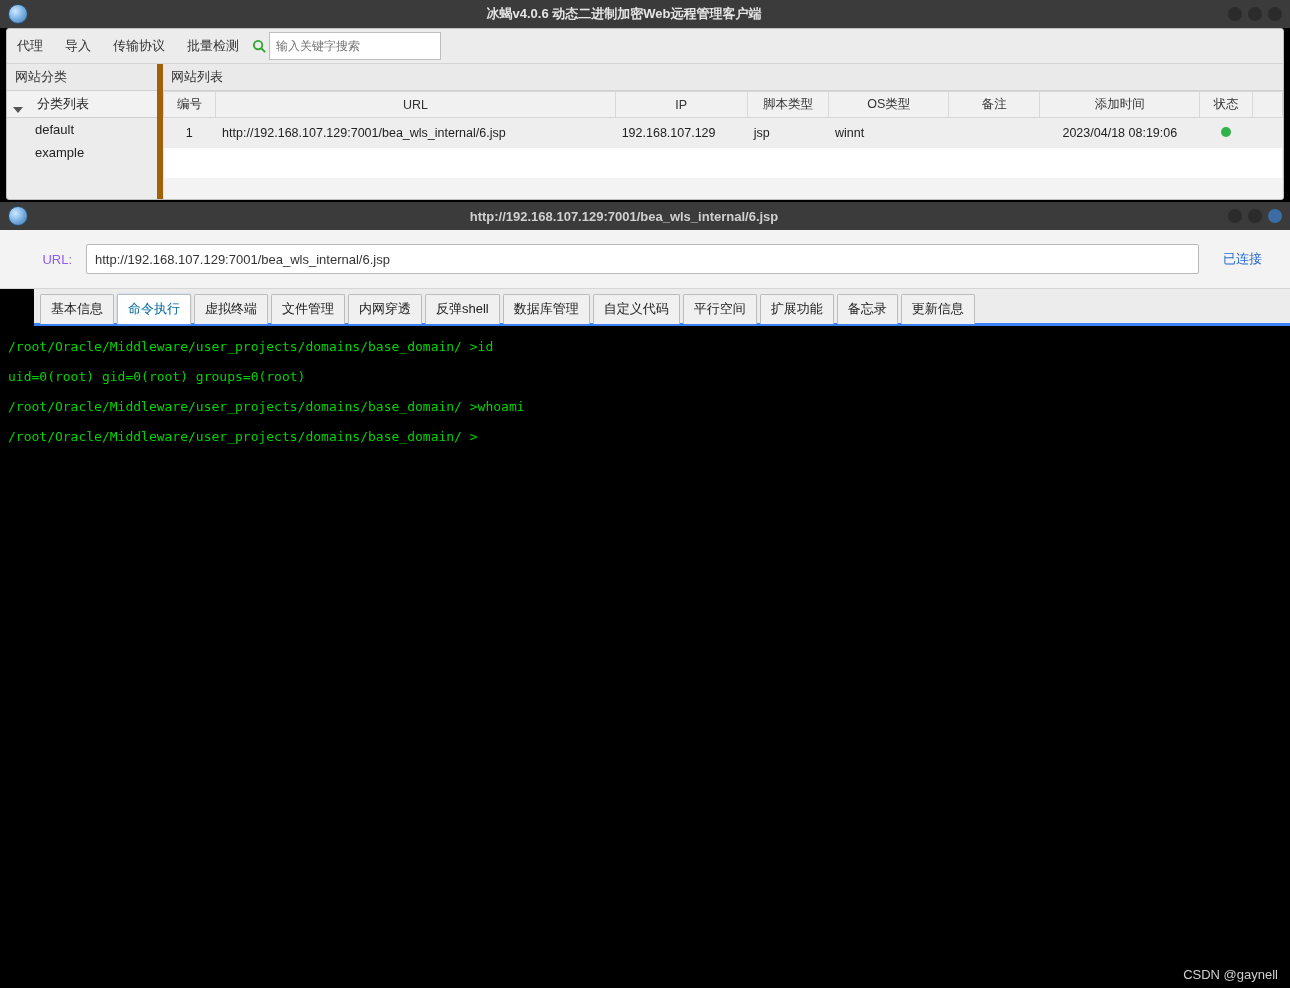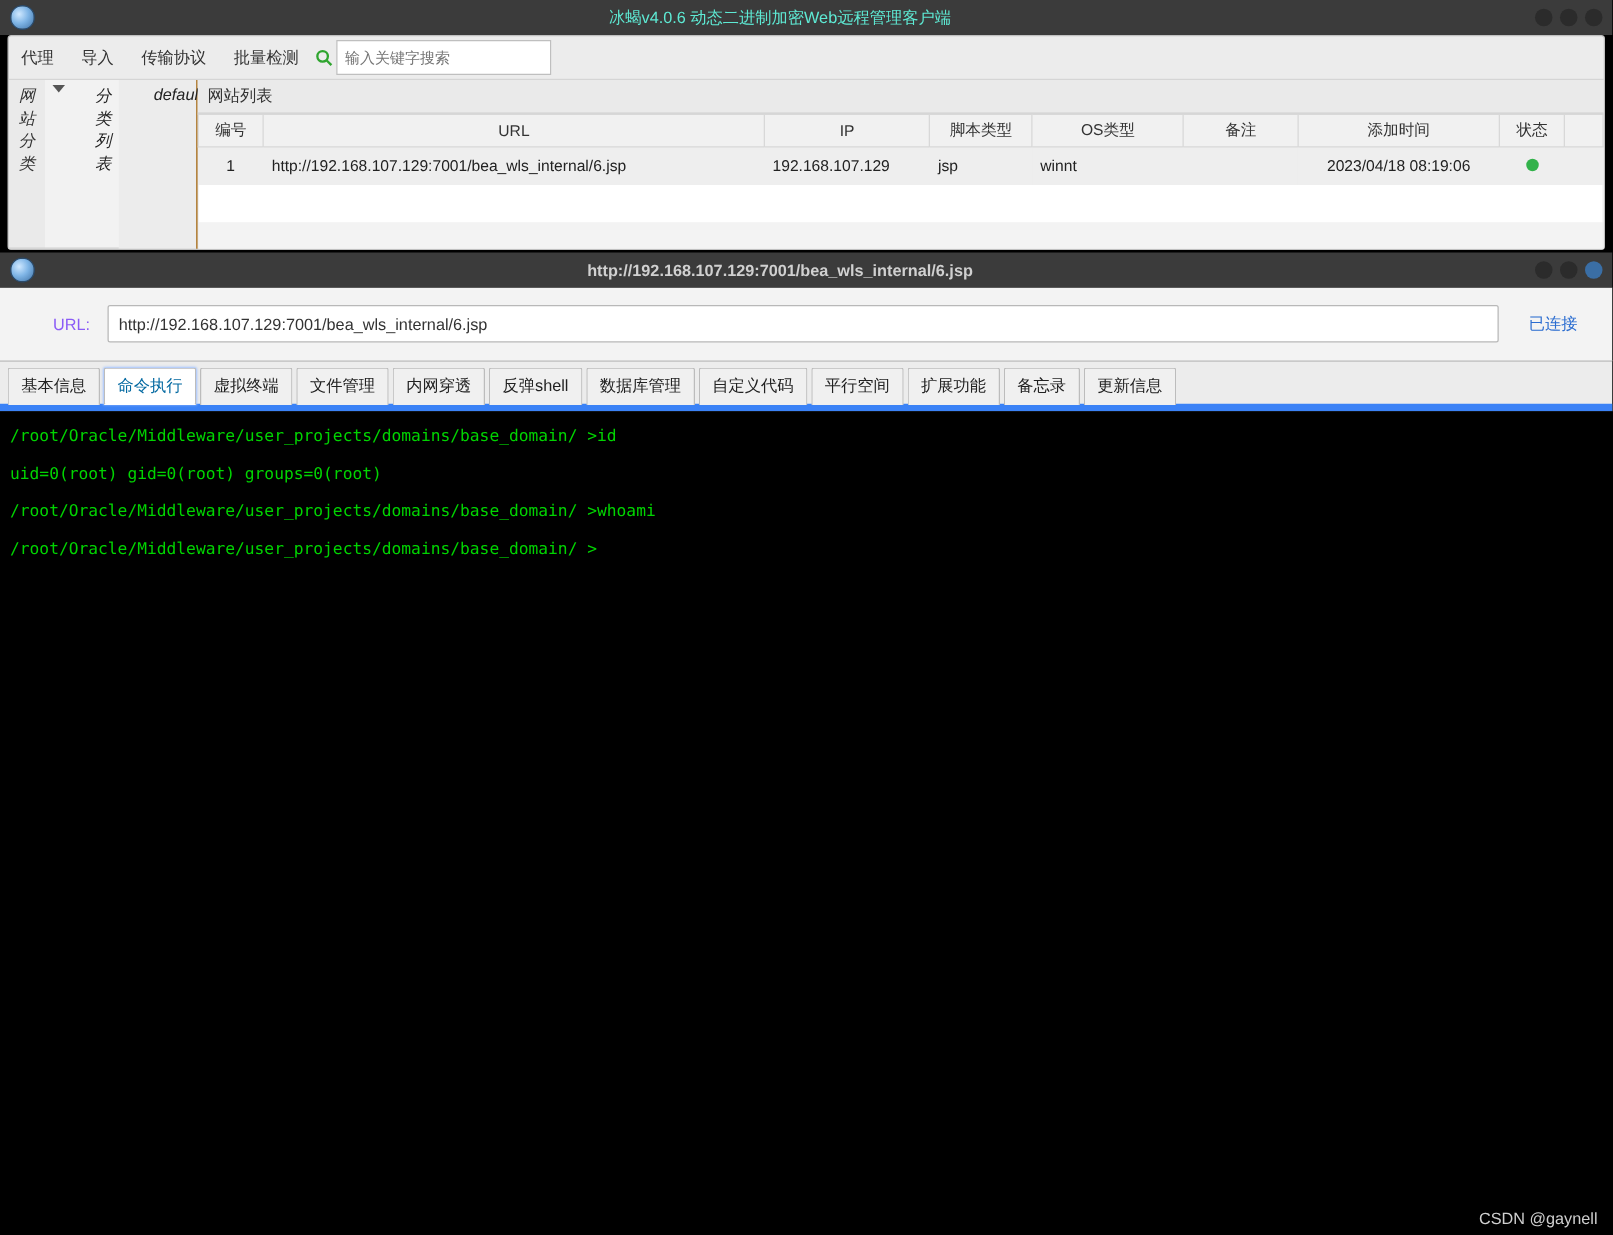--- a/index.html
+++ b/index.html
@@ -1,32 +1,32 @@
 <!DOCTYPE html>
 <html><head>
 <meta charset="utf-8">
 <style>
   html,body{margin:0;padding:0;width:1290px;height:988px;background:#000;font-family:"Microsoft YaHei",Arial,sans-serif;font-size:13px;color:#222;overflow:hidden;}
   
   .titlebar{height:28px;background:#3b3b3b;display:flex;align-items:center;position:relative;}
-  .titlebar .title{flex:1;text-align:center;color:#5eead4;font-size:13px;font-weight:normal;}
+  .titlebar .title{flex:1;text-align:center;color:#e5e5e5;font-size:13px;font-weight:bold;}
   .wctl{display:flex;gap:6px;margin:0 8px;}
   .wctl span{width:14px;height:14px;border-radius:50%;background:#2b2b2b;display:inline-block;}
   .appicon{width:18px;height:18px;margin-left:8px;border-radius:50%;background:radial-gradient(circle at 35% 35%,#cfe8ff 0%,#7fb5e6 45%,#3d6fa3 100%);border:1px solid #2a4a6a;}
   
   .window1{background:#ececec;margin:0 6px;border:1px solid #c0c0c0;border-radius:3px;}
   .menubar{display:flex;align-items:center;height:34px;padding:0 0;gap:2px;border-bottom:1px solid #d5d5d5;}
   .menuitem{padding:4px 10px;color:#333;cursor:pointer;border-radius:2px;}
   .search-icon{width:16px;height:16px;display:inline-flex;align-items:center;justify-content:center;}
   .search-icon svg{width:15px;height:15px;}
   .searchbox{width:158px;height:22px;border:1px solid #bfbfbf;background:#fff;padding:2px 6px;font-size:12px;color:#888;}
   .body1{display:flex;height:135px;}
-  .sidebar{width:150px;border-right:1px solid #a16207;display:flex;flex-direction:row;font-style:italic;}
+  .sidebar{width:150px;border-right:6px solid #a16207;display:flex;flex-direction:column;}
   .panehdr{background:#eaeaea;border-bottom:1px solid #cfcfcf;padding:4px 8px;color:#333;font-size:13px;}
-  .treehdr{background:#f2f2f2;border-bottom:1px solid #cfcfcf;padding:4px 6px;display:flex;align-items:flex-start;gap:22px;}
+  .treehdr{background:#f2f2f2;border-bottom:1px solid #cfcfcf;padding:4px 6px;display:flex;align-items:flex-end;gap:12px;}
   .tree-item{padding:4px 6px 4px 28px;cursor:pointer;}
   .mainlist{flex:1;display:flex;flex-direction:column;overflow:hidden;}
   table.grid{border-collapse:collapse;width:100%;font-size:12.5px;}
   table.grid th{background:#f1f1f1;border:1px solid #d8d8d8;padding:4px 6px;font-weight:normal;color:#333;text-align:center;}
   table.grid td{border-right:1px solid #eee;padding:4px 6px;height:22px;}
   table.grid tr.datarow{background:#eeeeee;}
   table.grid tr.empty td{background:#fff;}
   table.grid tr.empty2 td{background:#f3f3f3;}
   .statusdot{width:10px;height:10px;border-radius:50%;background:#32b24a;display:inline-block;}
   .col-num{width:40px;text-align:center;}
@@ -42,21 +42,21 @@
   .titlebar2 .title{flex:1;text-align:center;color:#d0d0d0;font-size:13px;font-weight:bold;}
   .wctl2{display:flex;gap:6px;margin:0 8px;}
   .wctl2 span{width:14px;height:14px;border-radius:50%;background:#2b2b2b;display:inline-block;}
   .wctl2 span.active{background:#3a6ea5;}
   
   .urlbar{background:#f3f3f3;padding:14px 18px;border-bottom:1px solid #d5d5d5;display:flex;align-items:center;gap:14px;}
   .urlbar label{font-size:13px;color:#8b5cf6;min-width:54px;text-align:right;}
   .urlinput{flex:1;height:24px;border:1px solid #b8b8b8;border-radius:2px;padding:2px 8px;font-size:13px;color:#333;background:#fff;}
   .status-conn{color:#2a6cd0;font-size:13px;white-space:nowrap;padding:0 10px;}
   
-  .tabstrip{background:#ececec;padding:4px 6px 0 6px;display:flex;gap:3px;border-bottom:6px solid #3b82f6;}
+  .tabstrip{background:#ececec;padding:4px 6px 0 6px;display:flex;gap:3px;border-bottom:3px solid #3b82f6;margin-left:34px;}
   .tab{padding:5px 10px;border:1px solid #bcbcbc;border-bottom:none;background:#f0f0f0;font-size:13px;border-radius:2px 2px 0 0;cursor:pointer;position:relative;top:1px;}
   .tab.active{background:#fff;border-bottom:1px solid #fff;color:#0369a1;box-shadow:0 0 2px #9ec1ff;}
   
   .terminal{background:#000;color:#00d400;font-family:Consolas,monospace;font-size:13px;line-height:30px;padding:6px 8px;height:646px;overflow:hidden;}
   .terminal .line{white-space:pre;}
   
   .watermark{position:absolute;right:12px;bottom:6px;color:#cfcfcf;font-size:13px;font-family:Arial,sans-serif;}
   .tri{display:inline-block;width:0;height:0;border-left:5px solid transparent;border-right:5px solid transparent;border-top:6px solid #555;margin-right:2px;}
 </style>
 </head>

